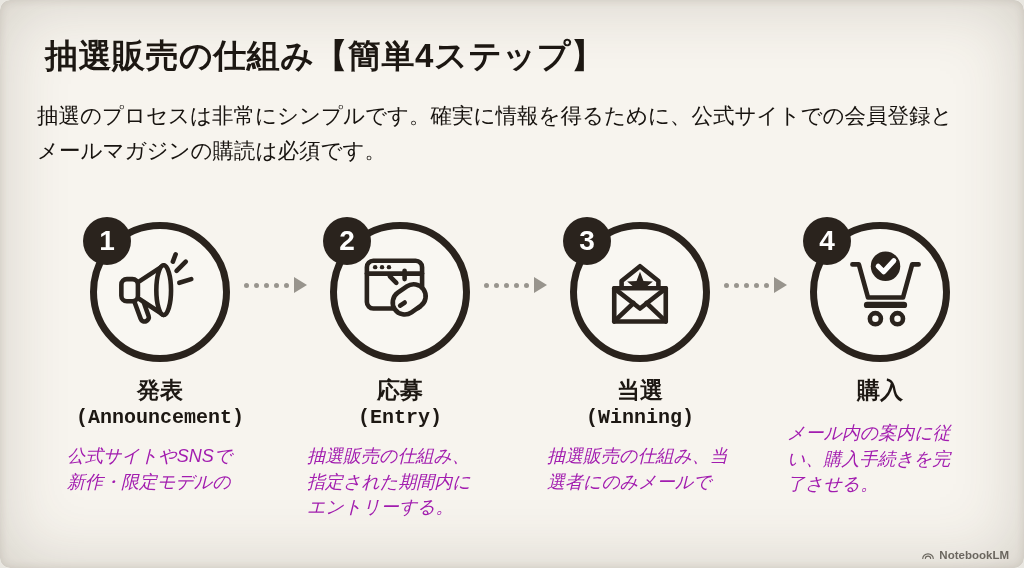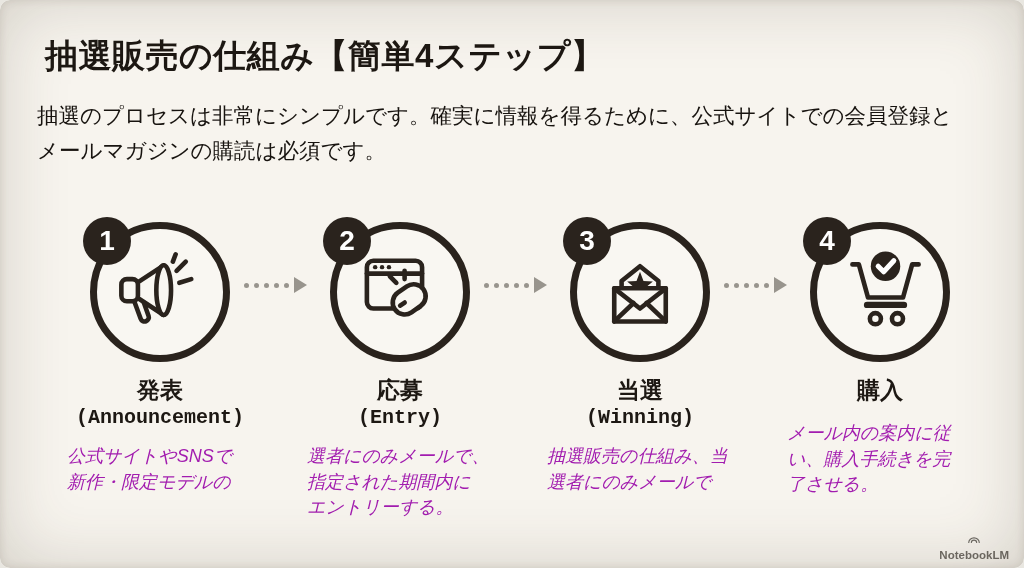--- a/index.html
+++ b/index.html
@@ -19,21 +19,21 @@
   .badge{position:absolute;left:-14px;top:-12px;width:48px;height:48px;background:#2a231d;
          border-radius:50%;color:#fff;font-weight:800;font-size:28px;
          display:flex;align-items:center;justify-content:center;}
   .stitle{margin-top:13px;font-size:23px;font-weight:800;}
   .ssub{margin-top:0;font-size:20px;font-weight:700;font-family:Liberation Mono, monospace;}
   .sdesc{margin:15px auto 0;width:186px;text-align:left;font-size:18px;line-height:25.5px;color:#a21caf;font-style:italic;}
   .arrow{position:absolute;top:277px;height:16px;display:flex;align-items:center;gap:5px;}
   .dot{width:5px;height:5px;border-radius:50%;background:#98948d;}
   .head{width:0;height:0;border-left:13px solid #98948d;border-top:8px solid transparent;border-bottom:8px solid transparent;}
   .wm{position:absolute;right:15px;bottom:7px;display:flex;align-items:center;gap:4px;
-      color:#6f6b65;font-size:11.5px;font-weight:700;flex-direction:column;}
+      color:#6f6b65;font-size:11.5px;font-weight:700;}
   svg.line{fill:none;stroke:#2a231d;stroke-width:5;stroke-linecap:round;stroke-linejoin:round;}
   svg.line .fillbg{fill:#f9f7f2;}
   svg.line .solid{fill:#2a231d;stroke:none;}
 </style>
 </head>
 <body>
 
 <div class="stage">
 
   <div class="title">抽選販売の仕組み【簡単4ステップ】</div>
@@ -81,21 +81,21 @@
           <line x1="48" y1="58" x2="54" y2="58"></line>
         </g>
       </svg>
       <div class="badge">
         <span>2</span>
       </div>
     </div>
     <div class="stitle">応募</div>
     <div class="ssub">(Entry)</div>
     <div class="sdesc">
-      <div>選者にのみメールで、</div>
+      <div>抽選販売の仕組み、</div>
       <div>指定された期間内に</div>
       <div>エントリーする。</div>
     </div>
   </div>
 
   <div class="step" style="left:520px">
     <div class="ring">
       <svg class="icon line" width="92" height="92" viewBox="0 0 100 100">
         <path class="fillbg" d="M30 38 L50 22 L70 38 V66 H30 Z" style="fill:#f9f7f2"></path>
         <path class="solid" d="M50 28 L53.8 38 L64 38.6 L56.2 45 L58.8 55 L50 49.3 L41.2 55 L43.8 45 L36 38.6 L46.2 38 Z"></path>

